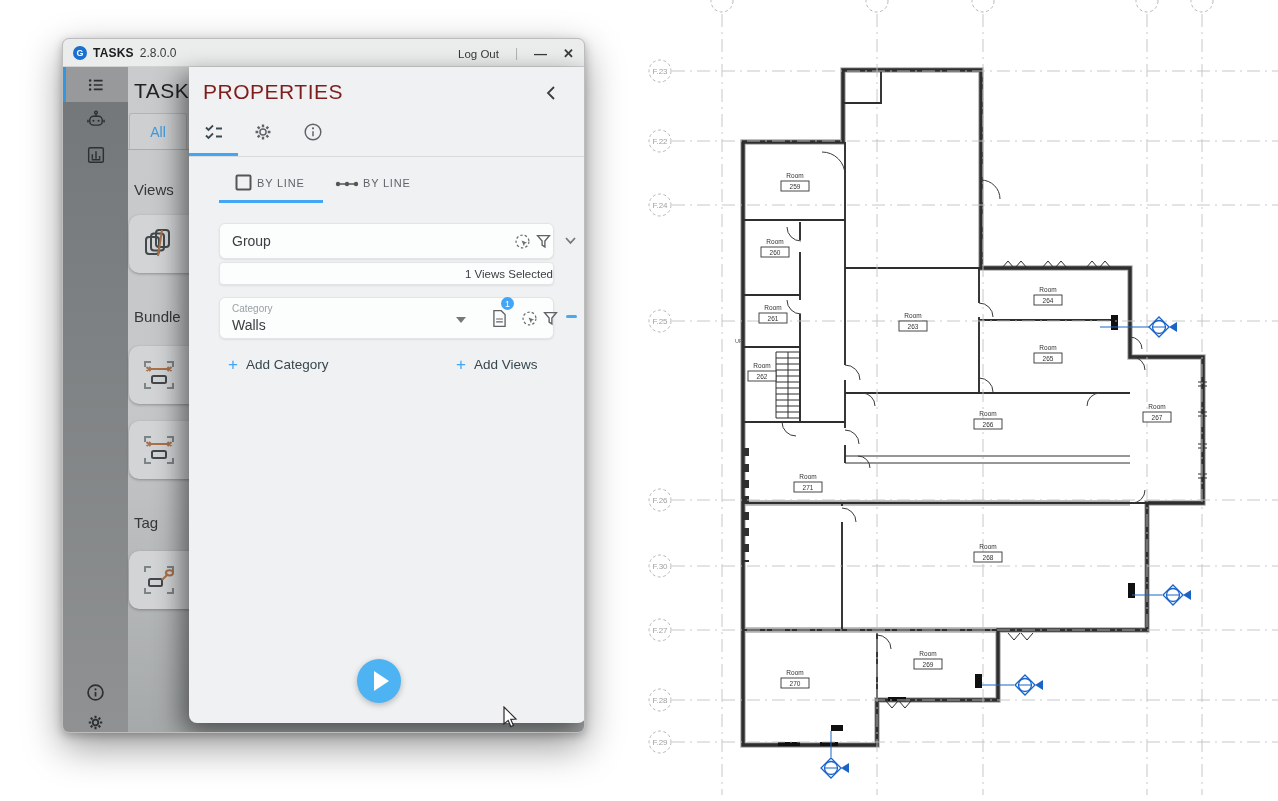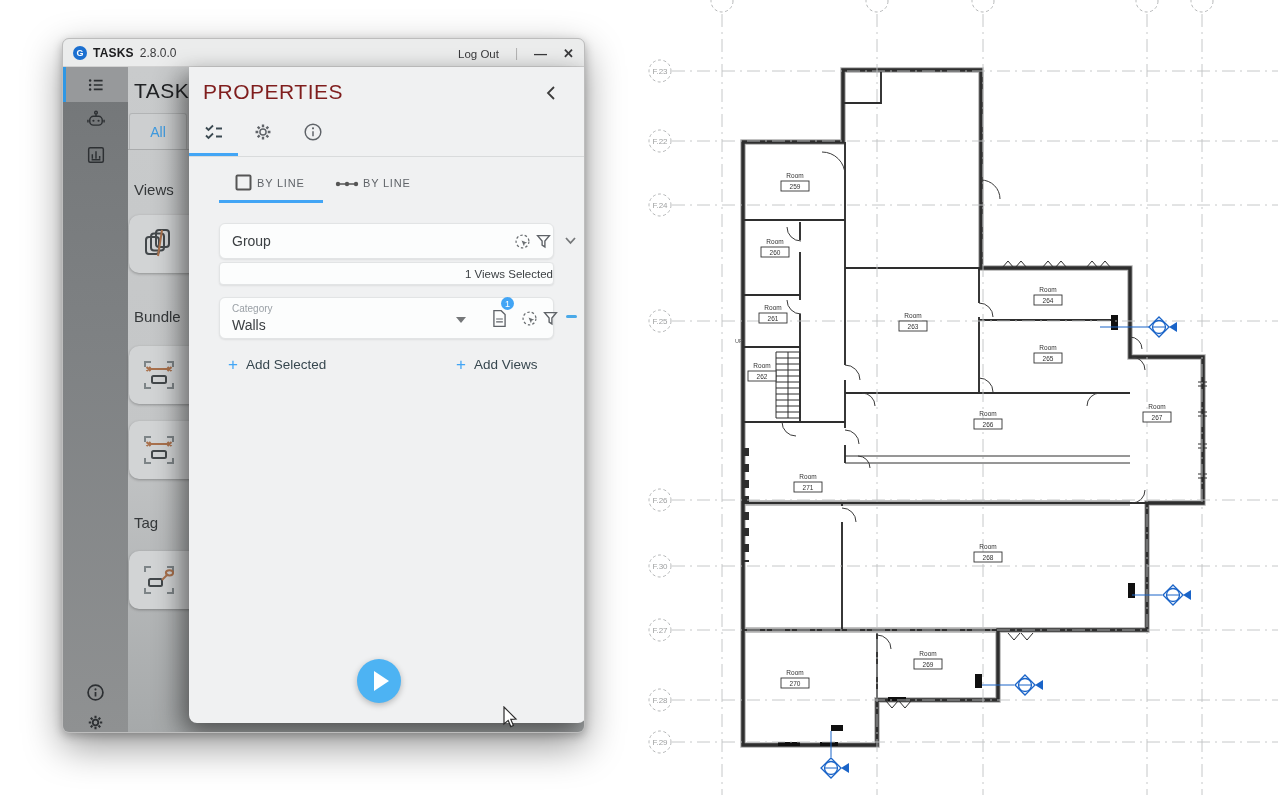--- a/index.html
+++ b/index.html
@@ -415,21 +415,21 @@
             <circle cx="9" cy="9" r="6.8" stroke="#6a6e71" stroke-width="1.3" fill="none" stroke-dasharray="2.6 2.2"></circle>
             <path d="M8,8 l6,2.2 -2.6,.9 -.9,2.9 Z" fill="#6a6e71"></path>
           </svg>
           <svg class="ficon" style="left:323px;top:13px" width="15" height="15" viewBox="0 0 14 14">
             <path d="M1.5,1.5 H12.5 L8.3,6.5 V12 L5.7,10.3 V6.5 Z" stroke="#5f6368" stroke-width="1.3" fill="none"></path>
           </svg>
         </div>
         <div class="minus"></div>
 
         <div class="addrow" style="left:39px">
-          <span class="plus">+</span><span>Add Selected</span>
+          <span class="plus">+</span><span>Add Category</span>
         </div>
         <div class="addrow" style="left:267px">
           <span class="plus">+</span><span>Add Views</span>
         </div>
 
         <div class="playbtn"></div>
       </div>
 
     </div>
   </div>

